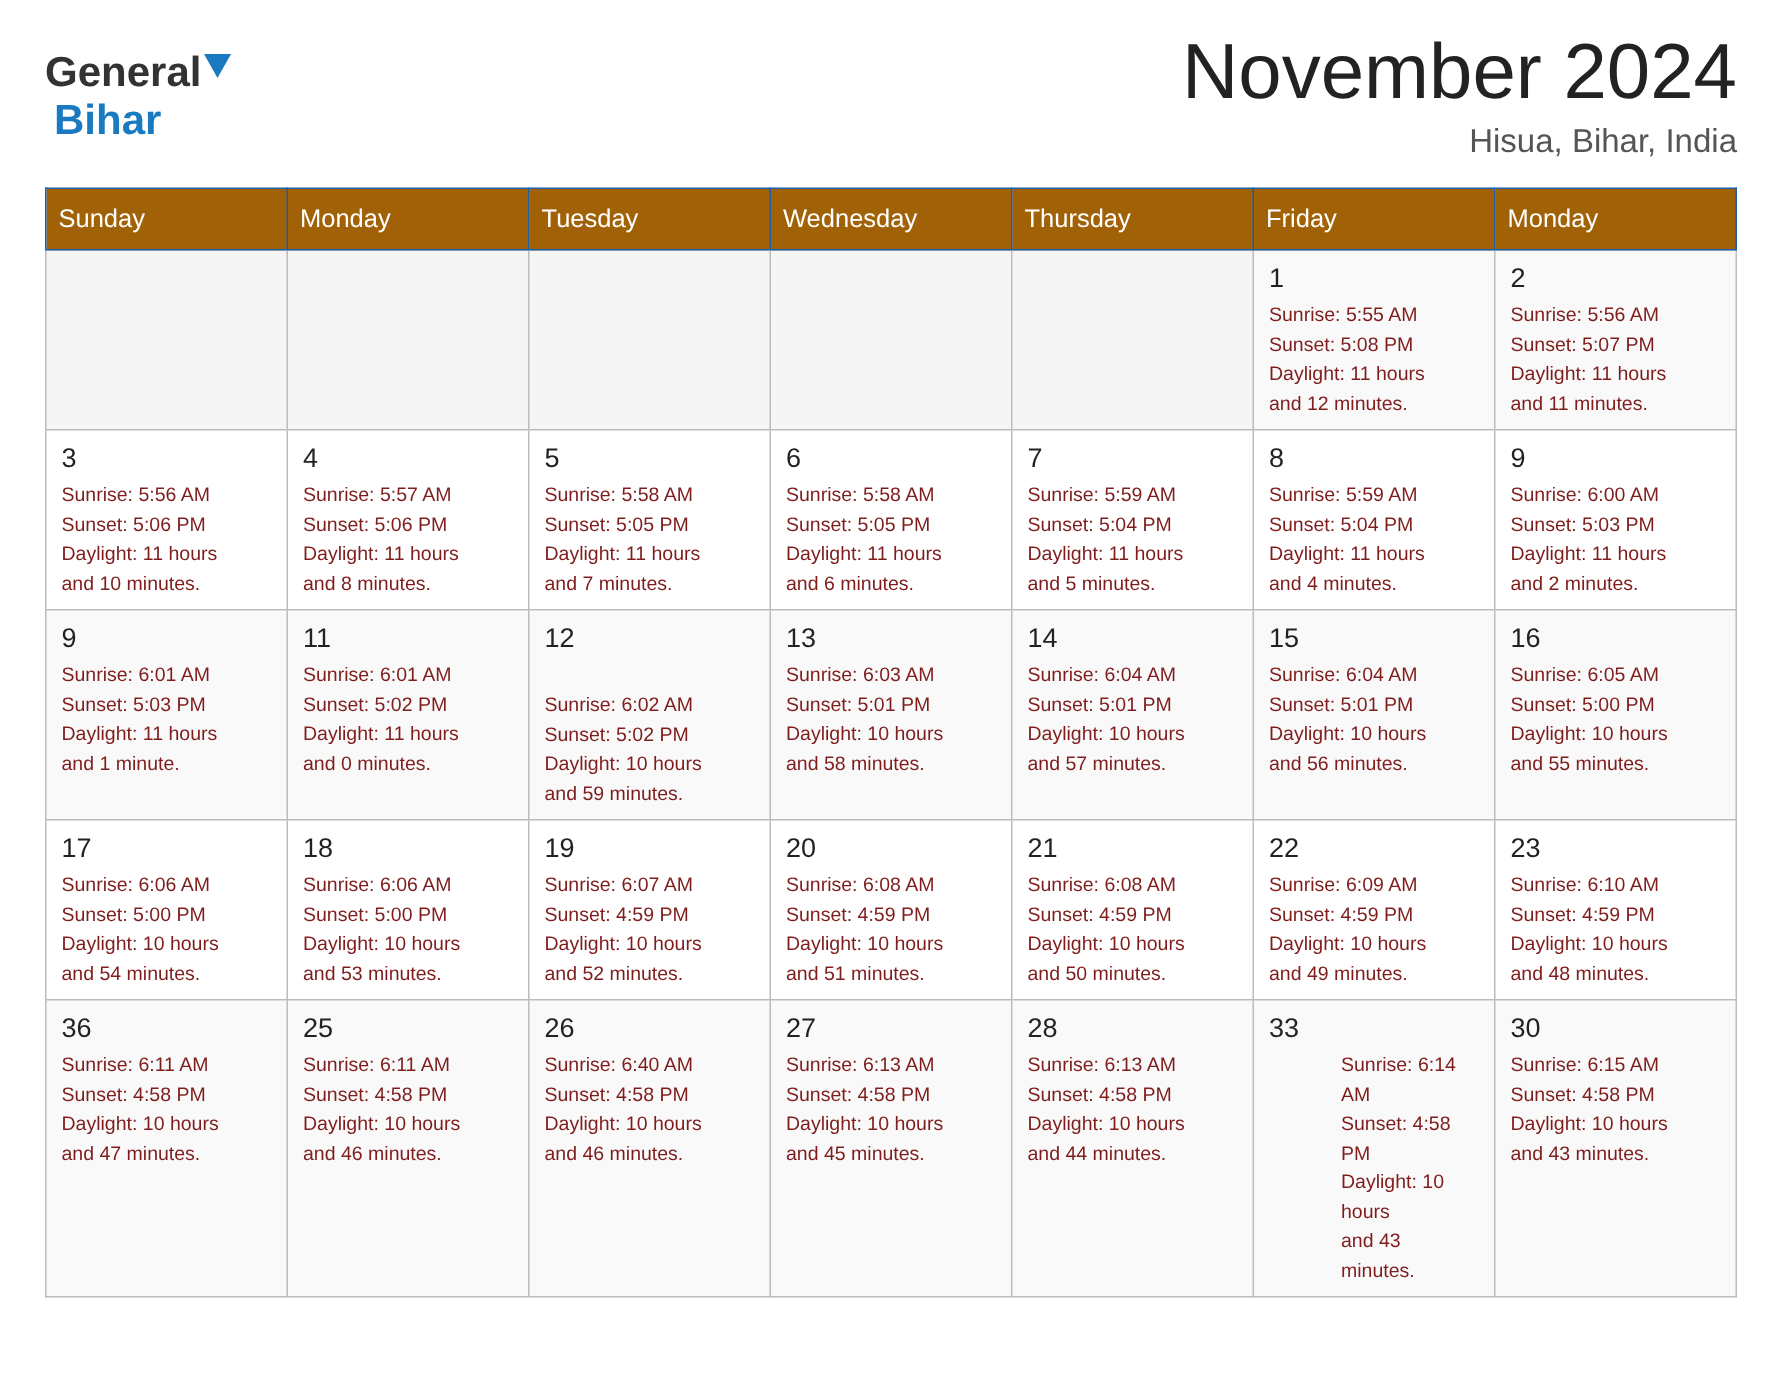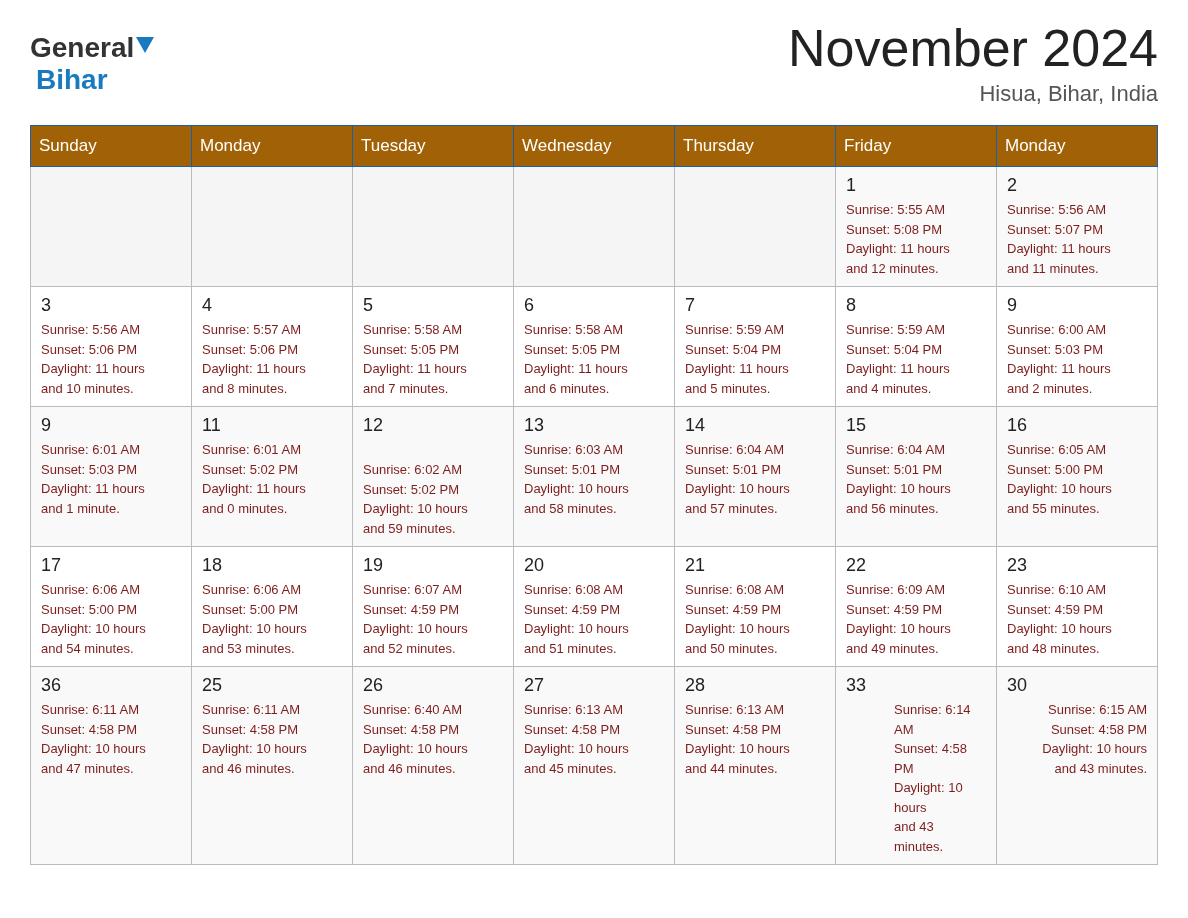--- a/index.html
+++ b/index.html
@@ -333,20 +333,20 @@
         </td>
         <td>
           <span class="day-number">33</span>
           <div class="day-info" style="white-space: pre-line; margin-left: 48px;">Sunrise: 6:14 AM
 Sunset: 4:58 PM
 Daylight: 10 hours
 and 43 minutes.</div>
         </td>
         <td>
           <span class="day-number">30</span>
-          <div class="day-info" style="white-space: pre-line; text-align: right;">Sunrise: 6:15 AM
+          <div class="day-info" style="white-space: pre-line;">Sunrise: 6:15 AM
 Sunset: 4:58 PM
 Daylight: 10 hours
 and 43 minutes.</div>
         </td>
       </tr>
     </tbody>
 </table>
 
 </body></html>

